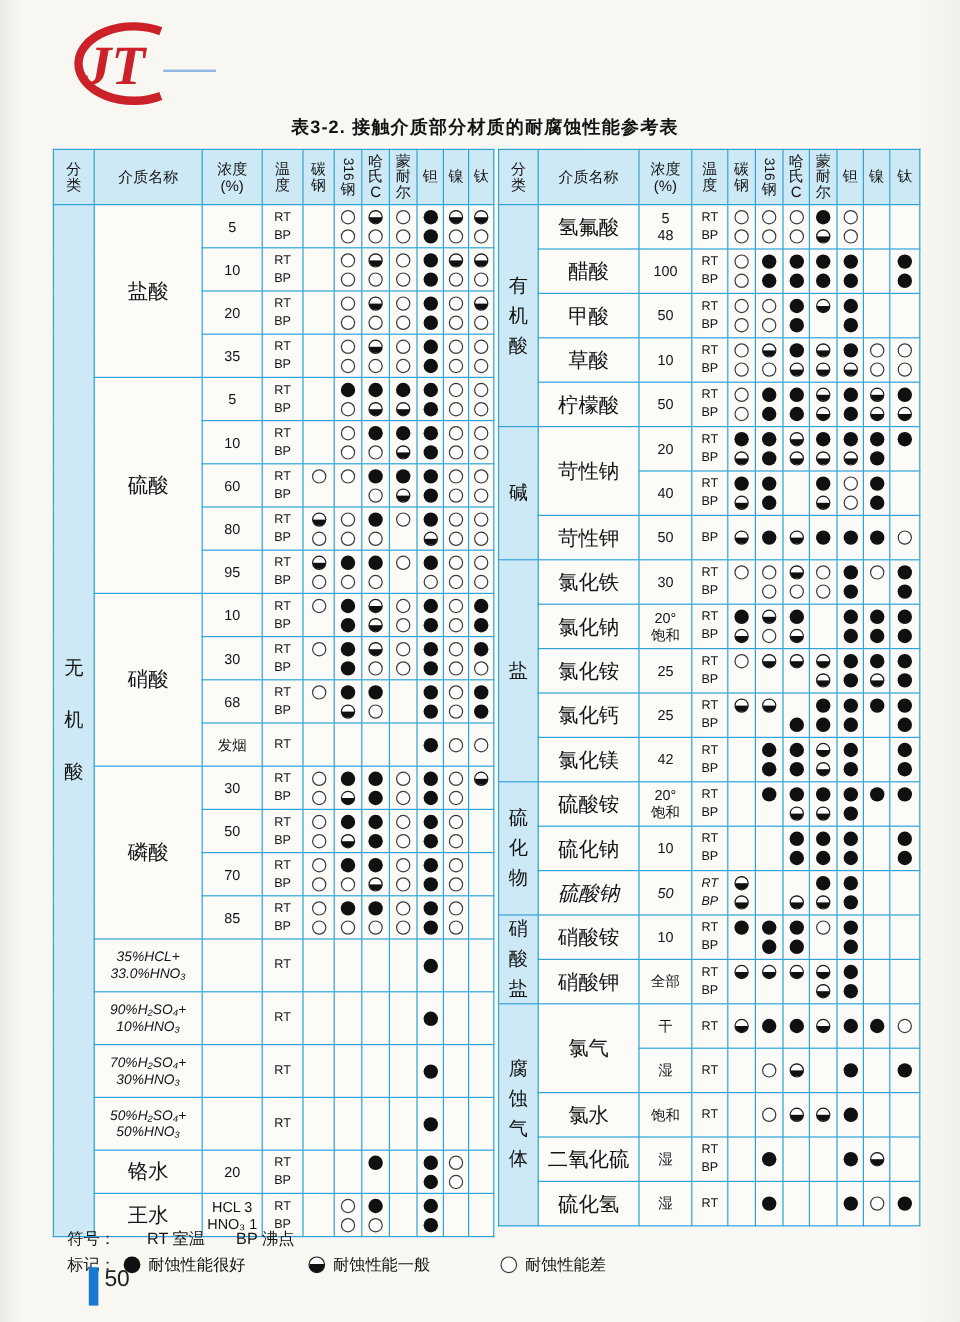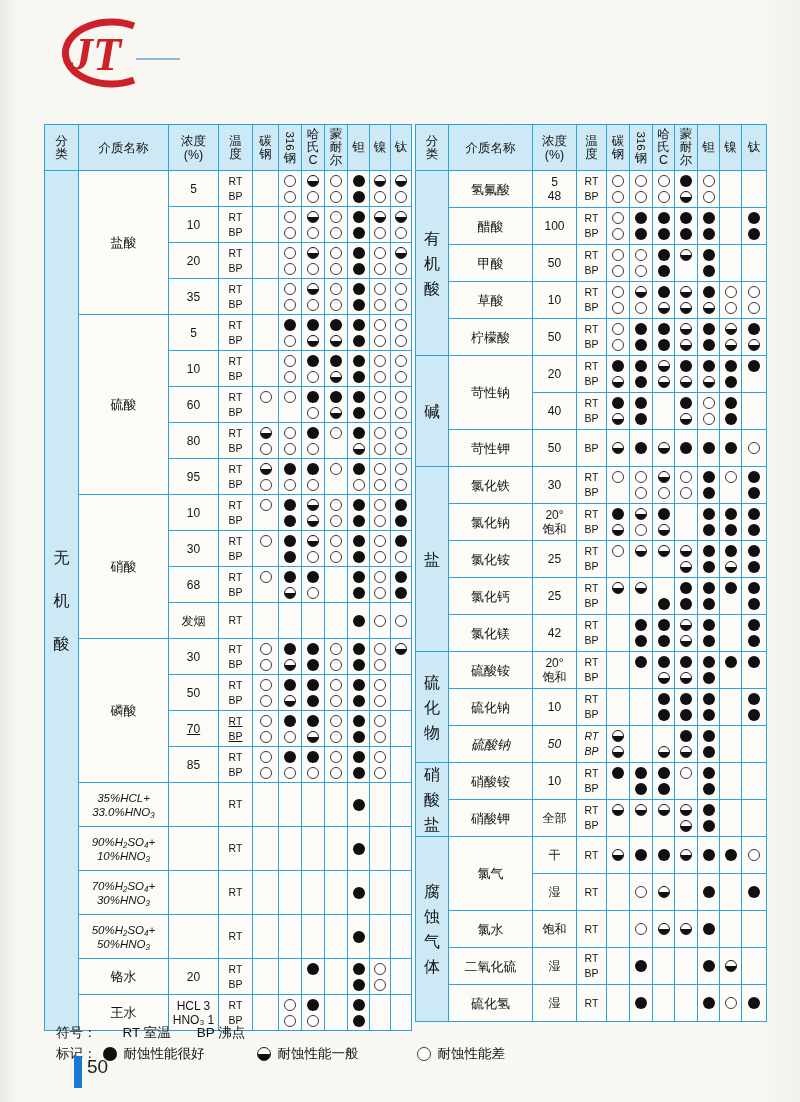--- a/index.html
+++ b/index.html
@@ -15,21 +15,21 @@
   
   #tables{position:absolute;left:44px;top:124px;display:flex;align-items:flex-start;}
   table.mat{border-collapse:collapse;table-layout:fixed;background:#fcfbf8;}
   table.mat + table.mat{margin-left:3px;}
   table.mat th,table.mat td{border:1.6px solid #2da3da;padding:0;vertical-align:middle;
          text-align:center;font-weight:normal;}
   table.mat th{background:#cde9f6;font-size:12.5px;line-height:14px;}
   td.catcell{background:#cde9f6;}
   .vstack{display:flex;flex-direction:column;align-items:center;justify-content:center;height:100%;}
   .rot90{transform:rotate(90deg);display:inline-block;font-size:11.5px;letter-spacing:0;line-height:12px;height:22px;display:flex;align-items:center;}
-  .mediumcell{font-size:13px;line-height:15px;}
+  .mediumcell{font-size:17px;line-height:15px;}
   .mediumcell.small{font-size:11.5px;line-height:14px;font-style:italic;}
   .conccell{font-size:12px;line-height:14px;}
   .tempcell{font-size:10.5px;line-height:15px;}
   .symslot{height:16px;display:flex;align-items:center;justify-content:center;}
   .sym{width:12px;height:12px;border-radius:50%;box-sizing:border-box;}
   .sym.b{background:#101010;}
   .sym.h{border:1.6px solid #1c1c1c;background:linear-gradient(180deg,#ffffff 46%,#101010 46%);}
   .sym.o{border:1.6px solid #3a3a3a;background:#fff;}
   
   #legend{position:absolute;left:56px;top:1020px;font-size:13.5px;line-height:21px;}
@@ -52,20 +52,21 @@
 <div id="page">
 
   <div id="logo">
     <svg width="150" height="82" viewBox="0 0 150 82">
       <path d="M 96 14 A 46 31 0 1 0 96 68" fill="none" stroke="#cc2128" stroke-width="7"></path>
       <text x="32" y="58" font-size="46" font-weight="bold" font-style="italic" font-family="Liberation Serif, serif" fill="#cc2128">JT</text>
     </svg>
   </div>
   <div id="logo-line"></div>
 
+  <div id="title">表3-2. 接触介质部分材质的耐腐蚀性能参考表</div>
 
   <div id="tables">
     <table class="mat" id="table-left">
         <colgroup>
           <col style="width: 34px;">
           <col style="width: 90px;">
           <col style="width: 50px;">
           <col style="width: 34px;">
           <col style="width: 26px;">
           <col style="width: 23px;">
@@ -1261,21 +1262,21 @@
                 </div>
               </div>
             </td>
             <td>
               <div class="vstack">
                 <div class="symslot"></div>
                 <div class="symslot"></div>
               </div>
             </td>
           </tr>
-          <tr style="height: 36px; text-decoration: underline;">
+          <tr style="height: 36px;">
             <td class="conccell">
               <div>70</div>
             </td>
             <td class="tempcell">
               <div>RT</div>
               <div>BP</div>
             </td>
             <td>
               <div class="vstack">
                 <div class="symslot">

